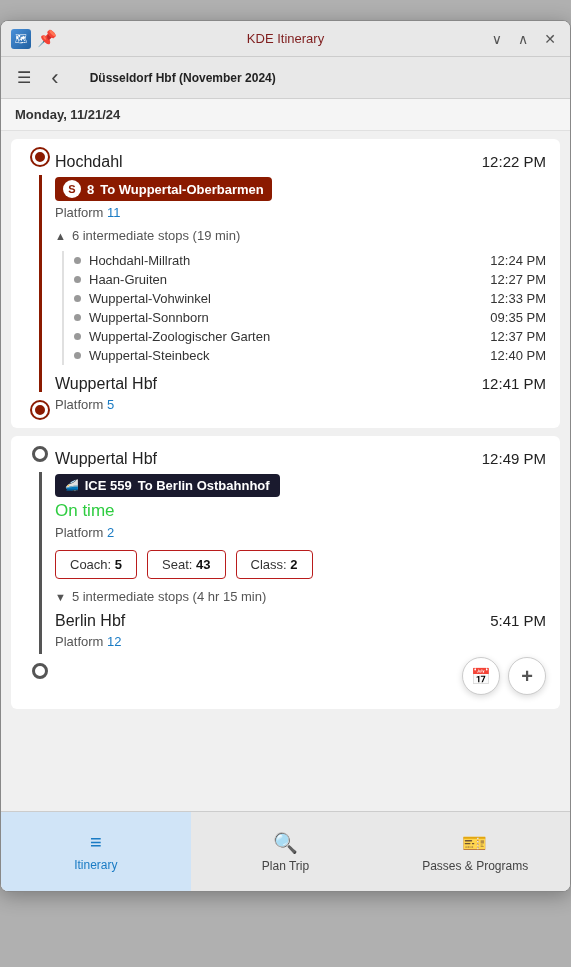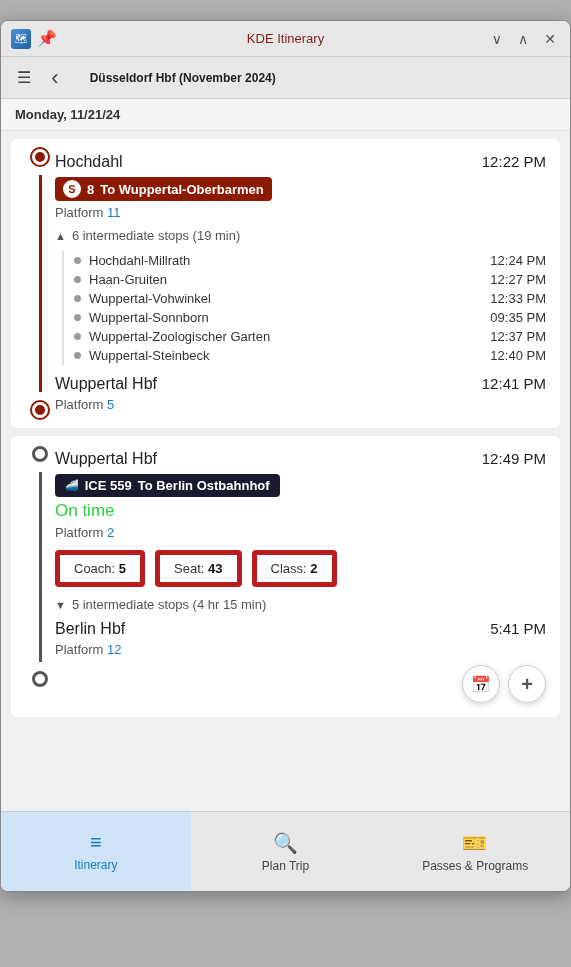--- a/index.html
+++ b/index.html
@@ -243,21 +243,21 @@
       padding-left: 30px;
       margin-top: 4px;
     }
     .booking-info {
       display: flex;
       gap: 10px;
       margin-left: 30px;
       margin-top: 10px;
     }
     .booking-cell {
-      border: 5px solid #b91c1c;
+      border: 1px solid #b91c1c;
       border-radius: 4px;
       padding: 6px 14px;
       font-size: 13px;
       color: #333;
     }
     .booking-cell b { color: #111; }
     .delayed {
       color: #c0392b;
       font-size: 13px;
       padding-left: 30px;

